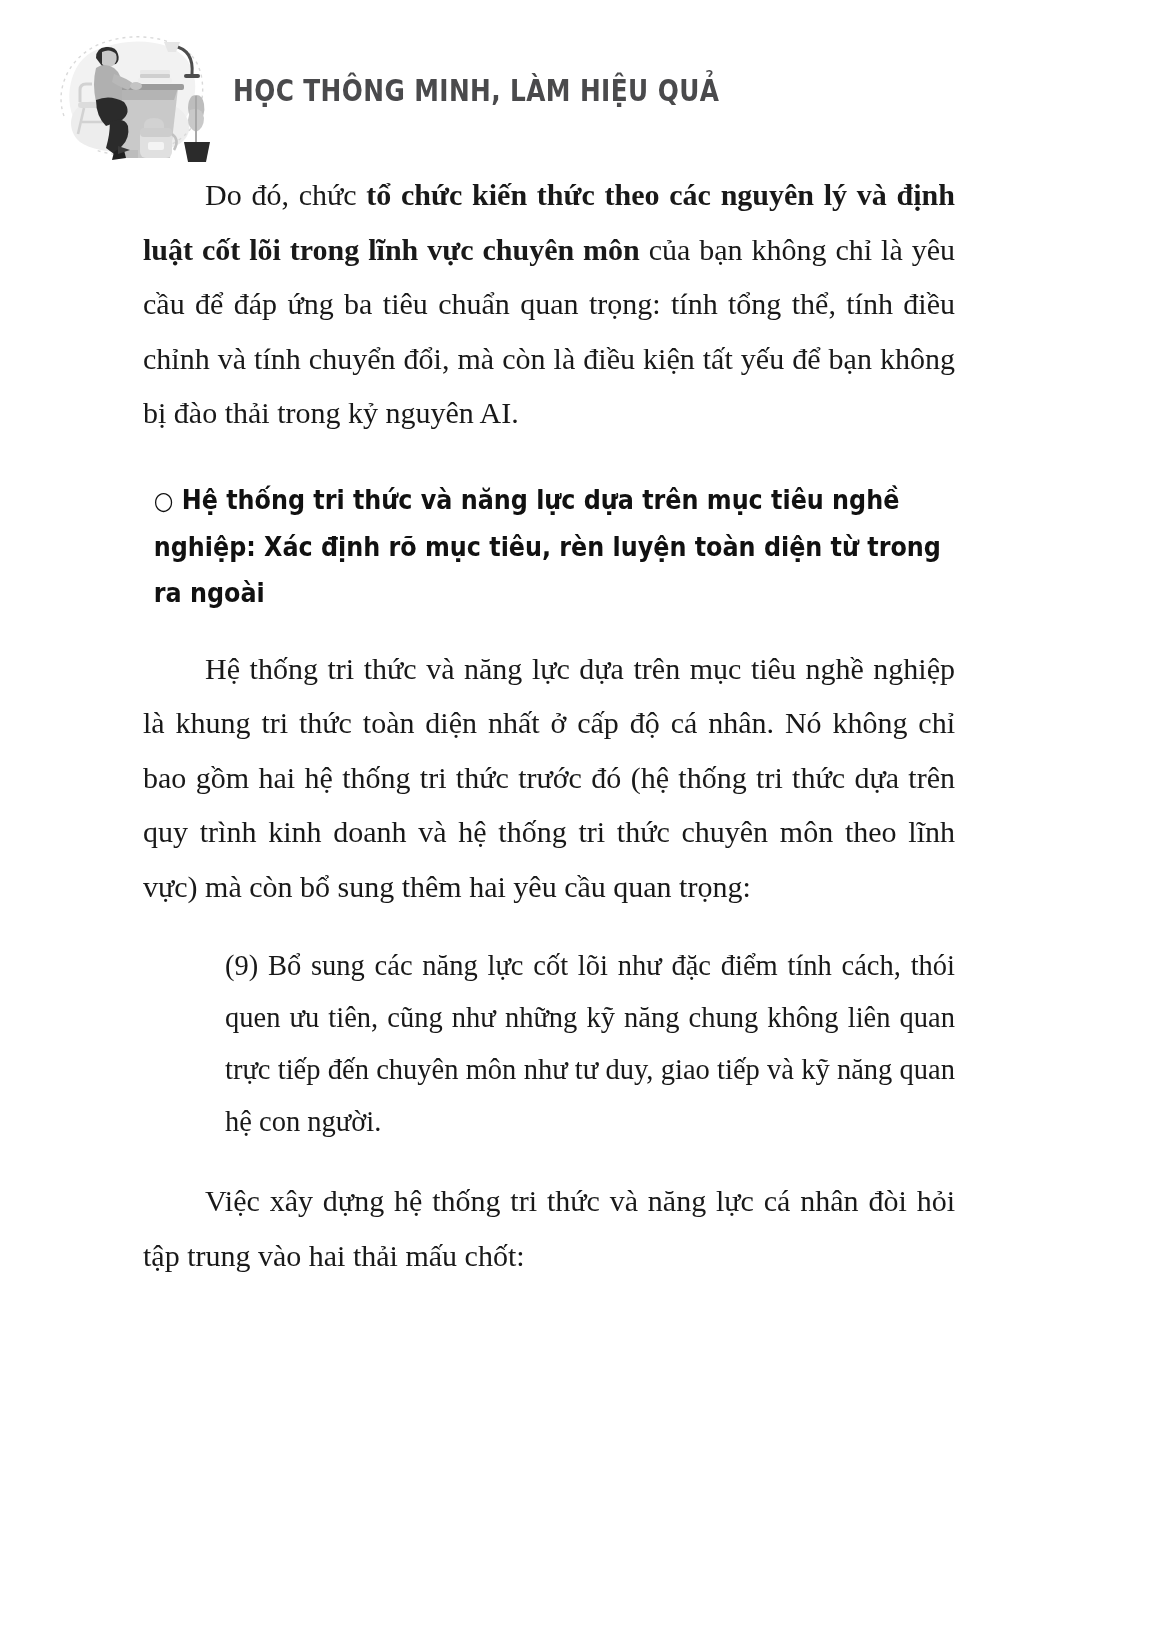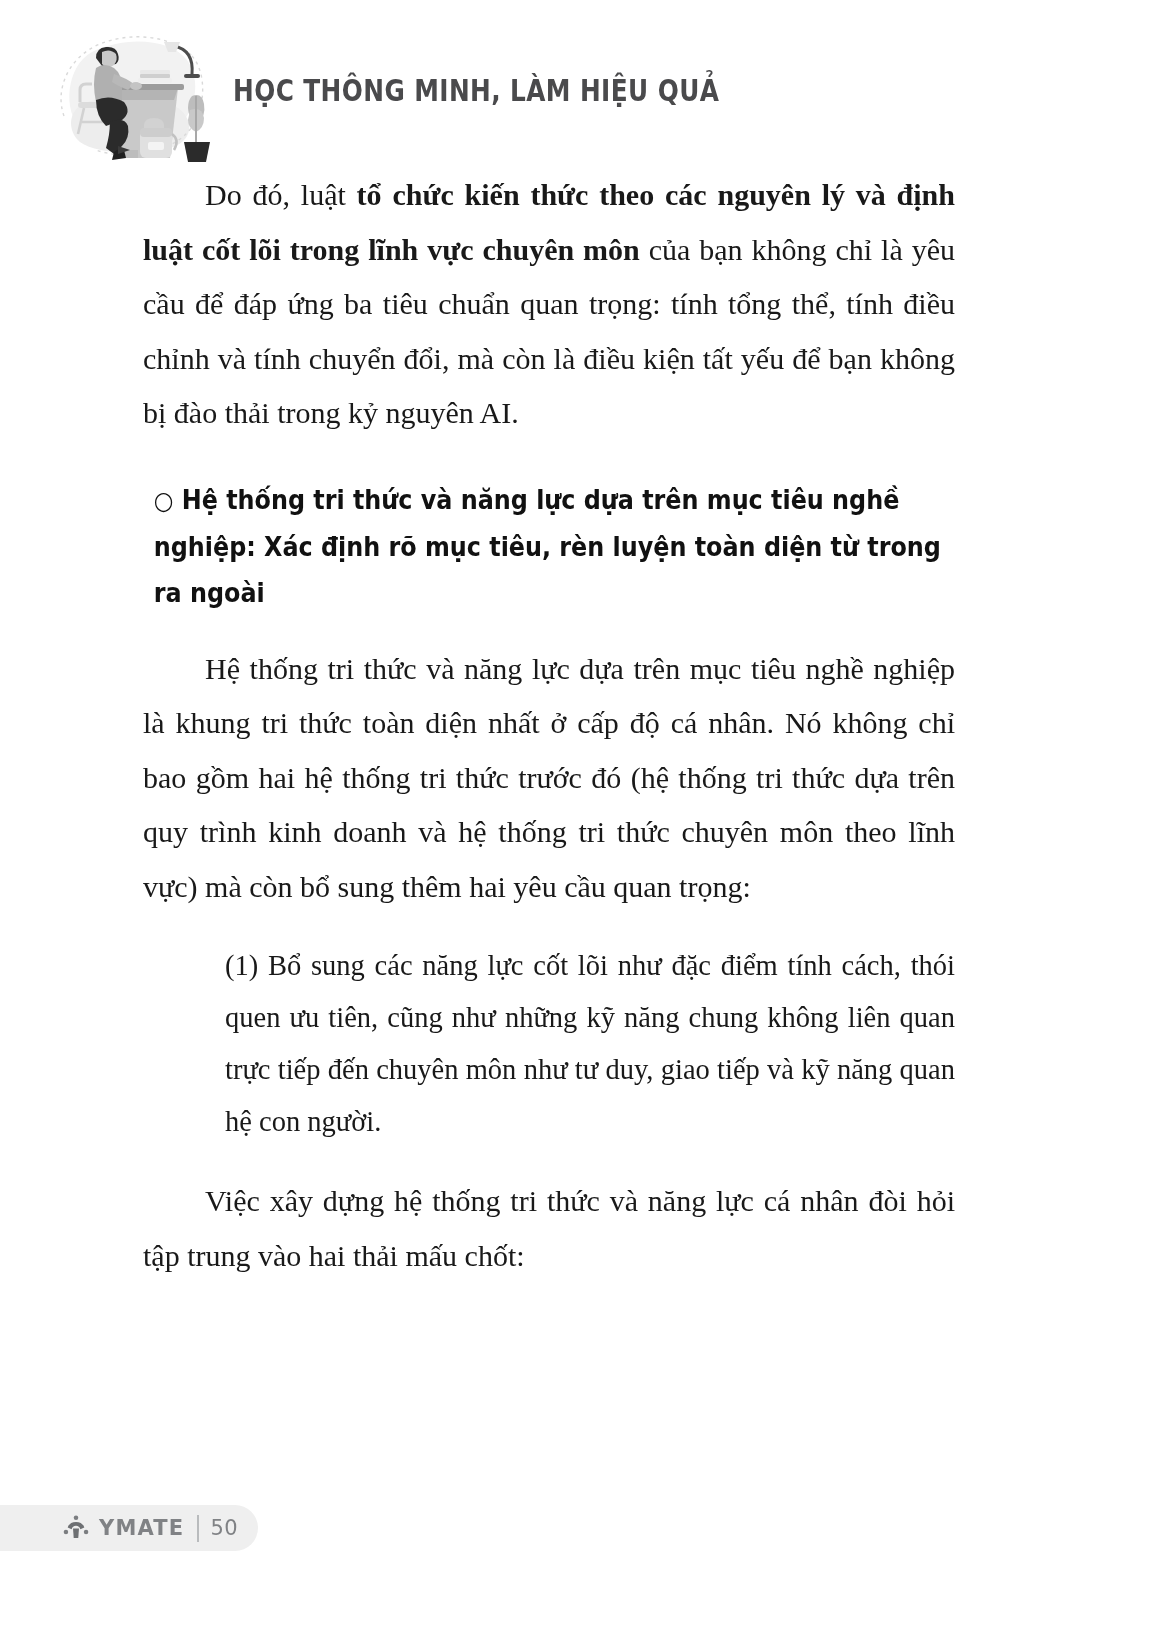--- a/index.html
+++ b/index.html
@@ -189,43 +189,31 @@
 
         <path d="M66 116 L78 120 L66 124 Z" fill="#3a3a3a"></path>
       </svg>
     </div>
 
     <div class="header-title">HỌC THÔNG MINH, LÀM HIỆU QUẢ</div>
   </div>
 
   <div class="content">
 
-    <p class="body-par"><span>Do đó, luật </span><b>tổ chức kiến thức theo các nguyên lý và định luật cốt lõi trong lĩnh vực chuyên môn</b><span> của bạn không chỉ là yêu cầu để đáp ứng ba tiêu chuẩn quan trọng: tính tổng thể, tính điều chỉnh và tính chuyển đổi, mà còn là điều kiện tất yếu để bạn không bị đào thải trong kỷ nguyên AI.</span></p>
+    <p class="body-par"><span>Do đó, chức </span><b>tổ chức kiến thức theo các nguyên lý và định luật cốt lõi trong lĩnh vực chuyên môn</b><span> của bạn không chỉ là yêu cầu để đáp ứng ba tiêu chuẩn quan trọng: tính tổng thể, tính điều chỉnh và tính chuyển đổi, mà còn là điều kiện tất yếu để bạn không bị đào thải trong kỷ nguyên AI.</span></p>
 
     <div class="section-heading">
       <span class="bullet">○</span>
       <span>Hệ thống tri thức và năng lực dựa trên mục tiêu nghề nghiệp: Xác định rõ mục tiêu, rèn luyện toàn diện từ trong ra ngoài</span>
     </div>
 
     <p class="body-par">Hệ thống tri thức và năng lực dựa trên mục tiêu nghề nghiệp là khung tri thức toàn diện nhất ở cấp độ cá nhân. Nó không chỉ bao gồm hai hệ thống tri thức trước đó (hệ thống tri thức dựa trên quy trình kinh doanh và hệ thống tri thức chuyên môn theo lĩnh vực) mà còn bổ sung thêm hai yêu cầu quan trọng:</p>
 
-    <div class="sub-item">(1) Bổ sung các năng lực cốt lõi như đặc điểm tính cách, thói quen ưu tiên, cũng như những kỹ năng chung không liên quan trực tiếp đến chuyên môn như tư duy, giao tiếp và kỹ năng quan hệ con người.</div>
+    <div class="sub-item">(9) Bổ sung các năng lực cốt lõi như đặc điểm tính cách, thói quen ưu tiên, cũng như những kỹ năng chung không liên quan trực tiếp đến chuyên môn như tư duy, giao tiếp và kỹ năng quan hệ con người.</div>
 
 
     <div class="par-gap"></div>
 
     <p class="body-par">Việc xây dựng hệ thống tri thức và năng lực cá nhân đòi hỏi tập trung vào hai thải mấu chốt:</p>
   </div>
 
-  <div class="footer">
-    <svg class="footer-logo" viewBox="0 0 32 32" xmlns="http://www.w3.org/2000/svg">
-      <circle cx="16" cy="4.2" r="2.6" fill="#7b7d80"></circle>
-      <circle cx="4.5" cy="20.5" r="2.6" fill="#7b7d80"></circle>
-      <circle cx="27.5" cy="20.5" r="2.6" fill="#7b7d80"></circle>
-      <path d="M16 9 C11 9 7.5 11.5 6.5 15.5 L11 17.5 C11.6 14.8 13.4 13.4 16 13.4 C18.6 13.4 20.4 14.8 21 17.5 L25.5 15.5 C24.5 11.5 21 9 16 9 Z" fill="#6e7073"></path>
-      <path d="M12.6 16.5 L19.4 16.5 L18.6 27.5 L13.4 27.5 Z" fill="#6e7073"></path>
-    </svg>
-    <span class="footer-brand">YMATE</span>
-    <span class="footer-divider"></span>
-    <span class="footer-page">50</span>
-  </div>
 
 </div>
 
 </body></html>

